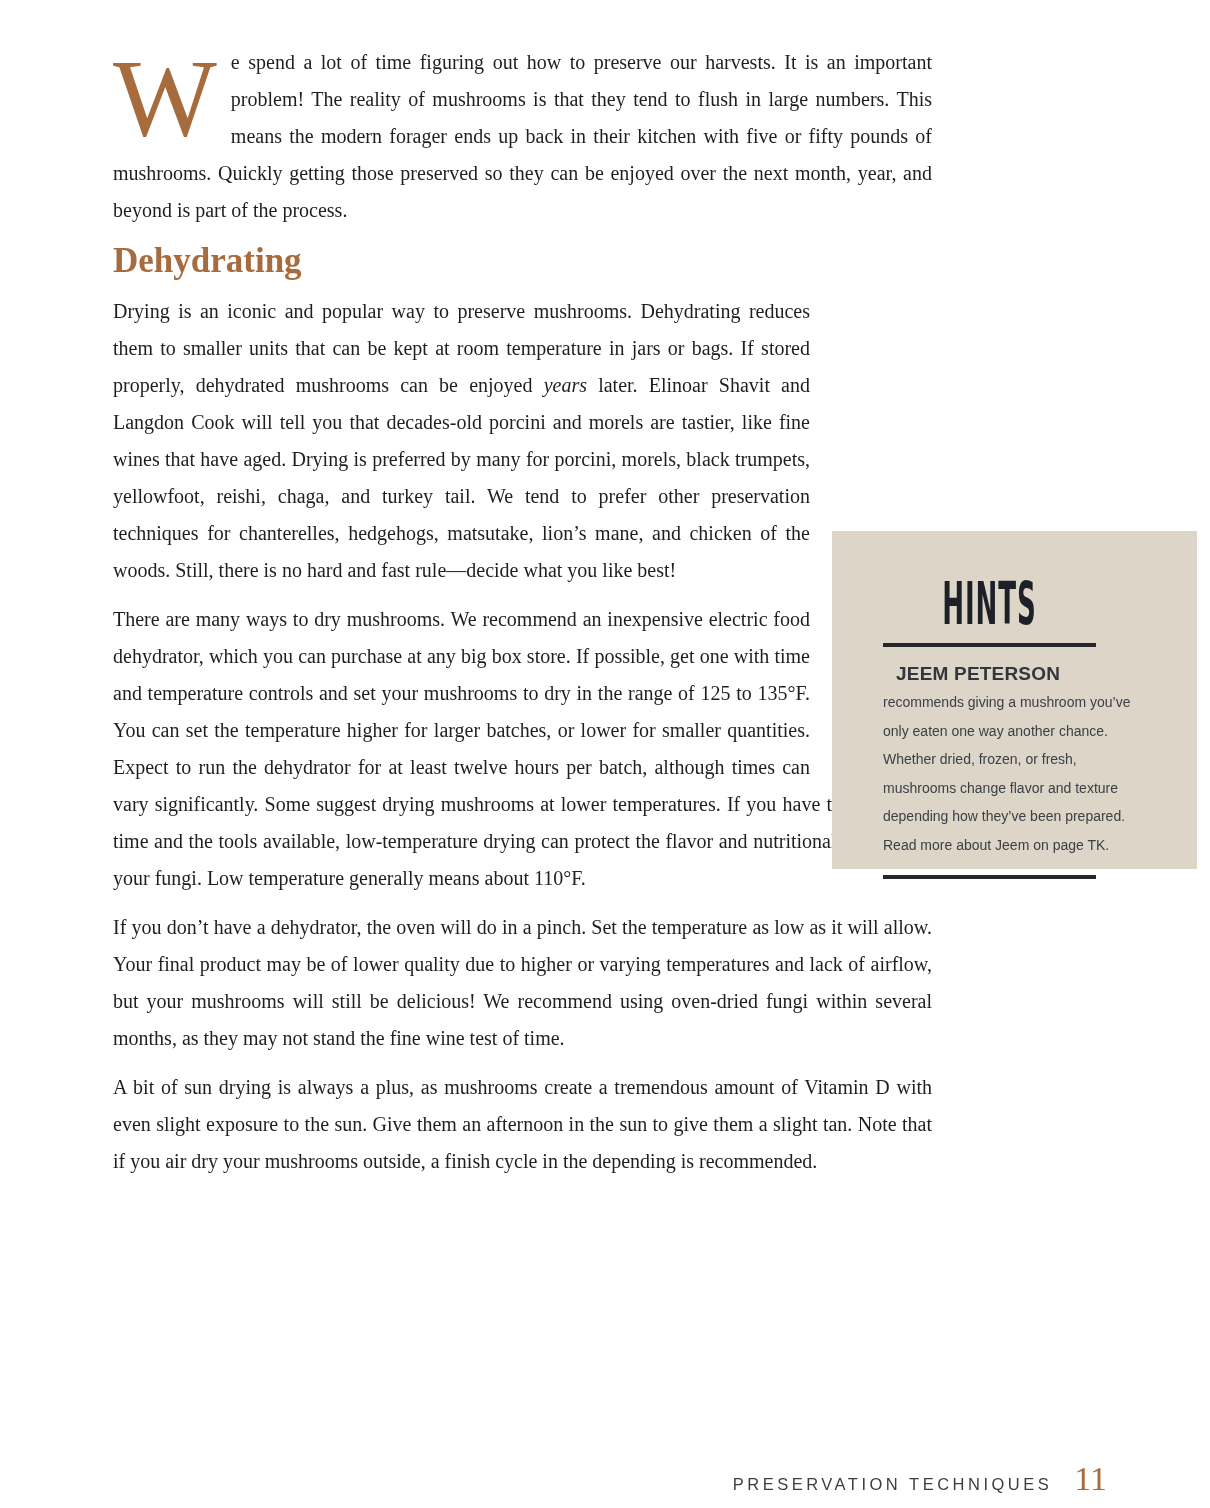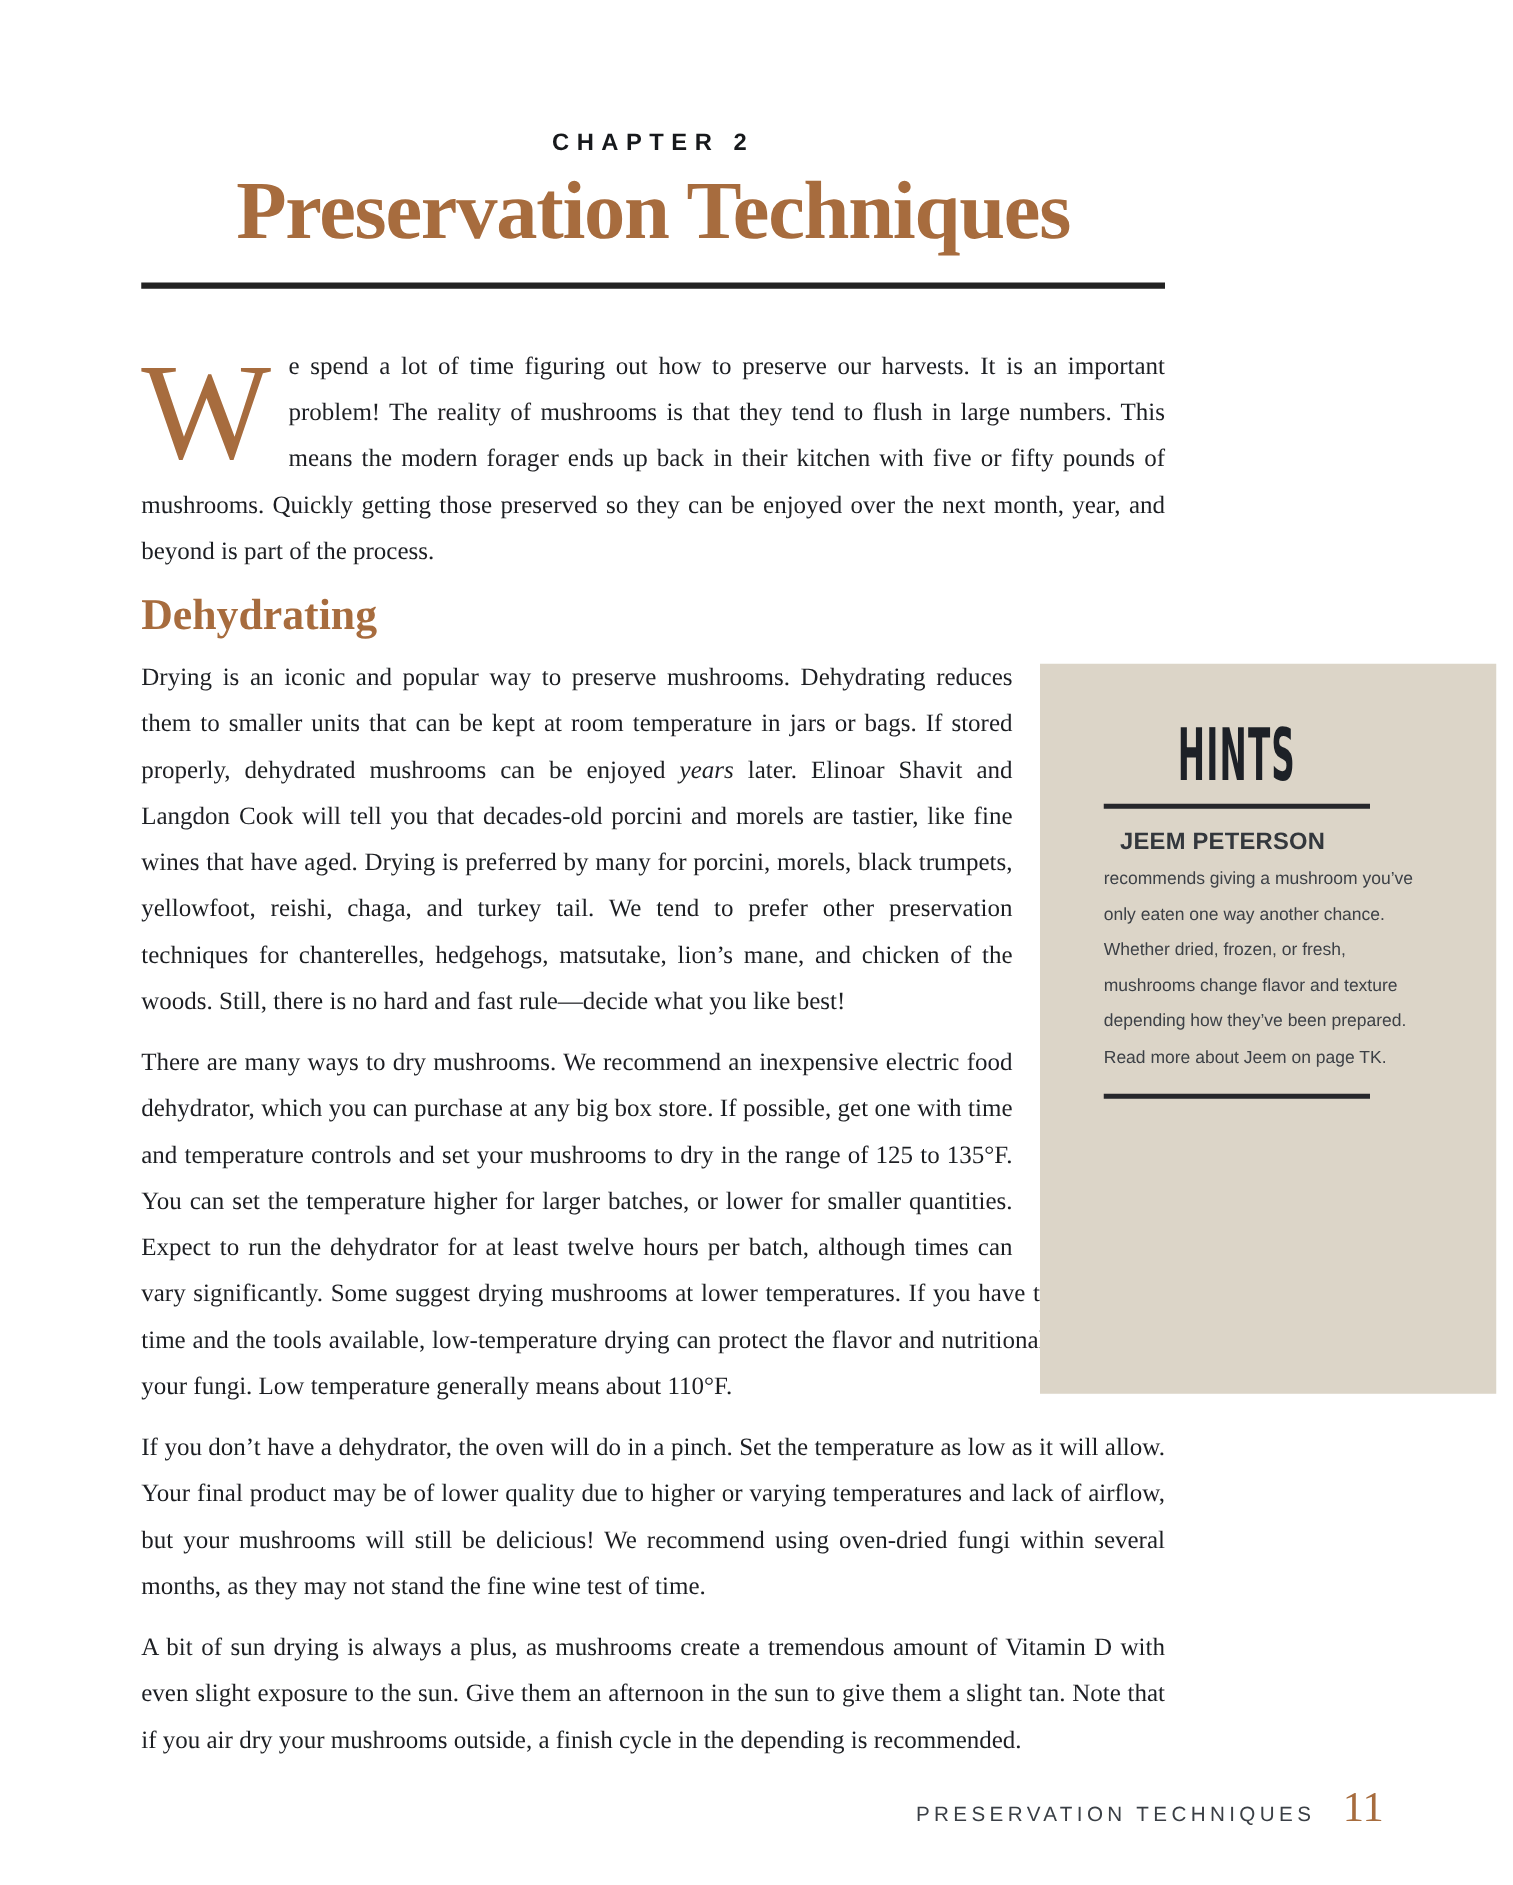--- a/index.html
+++ b/index.html
@@ -30,21 +30,21 @@
     padding:8px 14px 0 0; font-weight:400;
   }
   h2.section {
     color:#a76c3e; font-size:35px; font-weight:700;
     margin:8px 0 12px; line-height:40px;
     font-family:"Liberation Serif", serif;
   }
   .wrap-spacer { float:right; width:122px; height:480px; }
 
   .hints-box {
-    position:absolute; left:832px; top:531px; width:365px; height:584px;
+    position:absolute; left:832px; top:531px; width:365px; height:338px;
     background:#dcd5c8; box-sizing:border-box; padding:44px 0 0 51px;
   }
   .hints-title-wrap { width:213px; }
   .hints-title {
     font-family:"DejaVu Sans", sans-serif; font-weight:700;
     font-size:58px; line-height:58px; color:#1d2127; text-align:center;
     letter-spacing:2px; transform:scaleX(0.45); transform-origin:50% 50%;
     white-space:nowrap;
   }
   .hints-rule { width:213px; height:4px; background:#26272b; margin-top:10px; }
@@ -60,35 +60,30 @@
 
   .footer {
     position:absolute; top:1428px; right:103px;
     display:flex; align-items:baseline; gap:22px;
   }
   .running-head {
     font-family:"Liberation Sans", sans-serif; font-size:16.5px;
     letter-spacing:3.5px; color:#3a3f45;
   }
   .page-number {
-    font-family:"Liberation Serif", serif; font-size:34px; color:#a76c3e;
+    font-family:"Liberation Serif", serif; font-size:34px; color:#a76c3e;margin-top:32px;
   }
   em { }
 </style>
 </head>
 <body>
 
 <div class="page">
   <div class="content">
 
-    <div class="chapter-head">
-      <div class="chapter-label">CHAPTER 2</div>
-      <h1 class="page-title">Preservation Techniques</h1>
-      <div class="title-rule"></div>
-    </div>
 
     <p class="body intro"><span class="dropcap">W</span><span>e spend a lot of time figuring out how to preserve our harvests. It is an important problem! The reality of mushrooms is that they tend to flush in large numbers. This means the modern forager ends up back in their kitchen with five or fifty pounds of mushrooms. Quickly getting those preserved so they can be enjoyed over the next month, year, and beyond is part of the process.</span></p>
 
     <h2 class="section">Dehydrating</h2>
 
     <p class="body"><span class="wrap-spacer"></span><span>Drying is an iconic and popular way to preserve mushrooms. Dehydrating reduces them to smaller units that can be kept at room temperature in jars or bags. If stored properly, dehydrated mushrooms can be enjoyed </span><em>years</em><span> later. Elinoar Shavit and Langdon Cook will tell you that decades-old porcini and morels are tastier, like fine wines that have aged. Drying is preferred by many for porcini, morels, black trumpets, yellowfoot, reishi, chaga, and turkey tail. We tend to prefer other preservation techniques for chanterelles, hedgehogs, matsutake, lion’s mane, and chicken of the woods. Still, there is no hard and fast rule—decide what you like best!</span></p>
 
     <p class="body">There are many ways to dry mushrooms. We recommend an inexpensive electric food dehydrator, which you can purchase at any big box store. If possible, get one with time and temperature controls and set your mushrooms to dry in the range of 125 to 135°F. You can set the temperature higher for larger batches, or lower for smaller quantities. Expect to run the dehydrator for at least twelve hours per batch, although times can vary significantly. Some suggest drying mushrooms at lower temperatures. If you have the luxury of time and the tools available, low-temperature drying can protect the flavor and nutritional qualities of your fungi. Low temperature generally means about 110°F.</p>
 
     <p class="body">If you don’t have a dehydrator, the oven will do in a pinch. Set the temperature as low as it will allow. Your final product may be of lower quality due to higher or varying temperatures and lack of airflow, but your mushrooms will still be delicious! We recommend using oven-dried fungi within several months, as they may not stand the fine wine test of time.</p>

